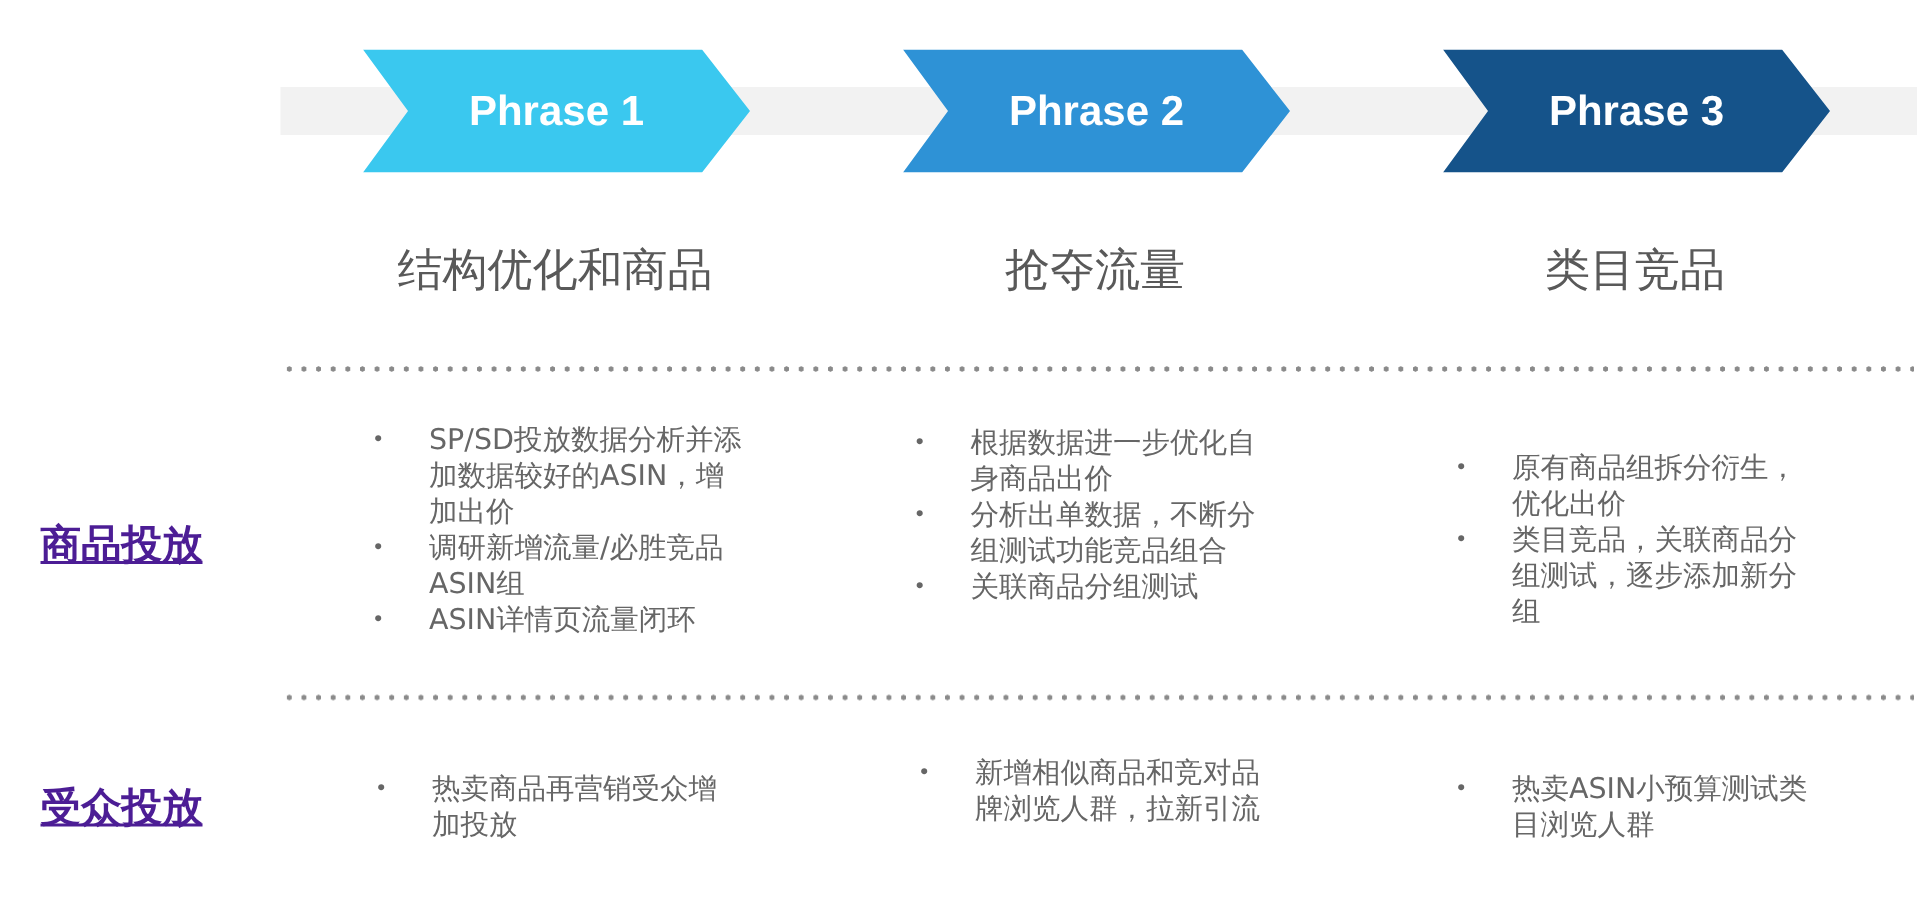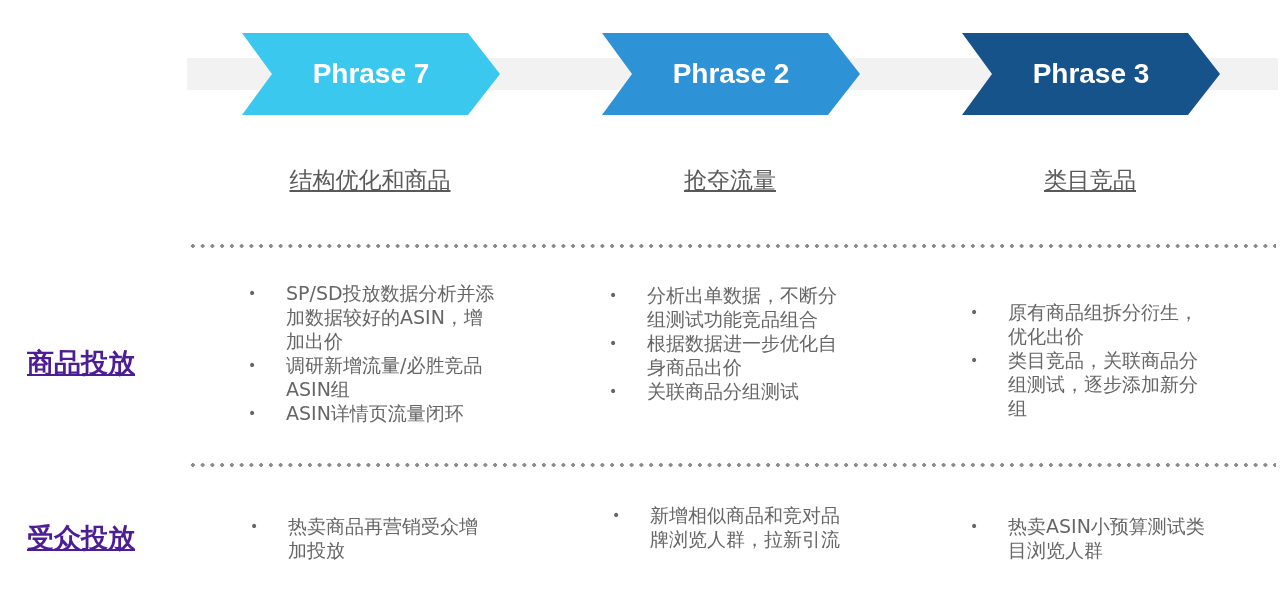--- a/index.html
+++ b/index.html
@@ -4,41 +4,41 @@
 <style>
   html, body { margin:0; padding:0; background:#ffffff; }
   body { width:1281px; height:613px; position:relative; overflow:hidden;
          font-family:"DejaVu Sans","Liberation Sans",sans-serif; color:#595959; }
   .track { position:absolute; left:187px; top:58px; width:1091px; height:32px; background:#f2f2f2; }
   .chevron { position:absolute; top:33px; height:82px; width:258px; }
   .chevron svg { position:absolute; left:0; top:0; }
   .chevron .label { position:absolute; left:0; top:0; width:258px; height:82px; line-height:82px;
        text-align:center; color:#ffffff; font-family:"Liberation Sans","DejaVu Sans",sans-serif;
        font-weight:bold; font-size:28px; }
-  .subtitle { position:absolute; top:165px; width:260px; text-align:center; font-size:23px;
-       line-height:31px; color:#595959;text-decoration:underline; }
+  .subtitle { position:absolute; top:165px; width:260px; text-align:center; font-size:30px;
+       line-height:31px; color:#595959; }
   .dots { position:absolute; left:188px; width:1088px; height:4px;
        background-image: radial-gradient(circle, #8a8a8a 1.6px, transparent 1.9px);
        background-size:9.75px 4px; background-repeat:repeat-x; }
   .rowlabel { position:absolute; left:27px; font-size:27px; font-weight:bold; color:#4c1d95;text-decoration:underline; }
   .cell { position:absolute; font-size:19px; line-height:24px; color:#666666; }
   .cell ul { list-style:none; margin:0; padding:0; }
   .cell li { position:relative; padding-left:38px; }
   .cell li::before { content:"•"; position:absolute; left:0; top:0; font-size:14px; color:#666; }
 </style>
 </head>
 <body>
 
 <div class="track"></div>
 
 <div class="chevron" style="left:242px">
   <svg width="258" height="82">
       <polygon points="0,0 226,0 258,41 226,82 0,82 30,41" fill="#3AC8EF"></polygon>
     </svg>
-  <div class="label">Phrase 7</div>
+  <div class="label">Phrase 1</div>
 </div>
 <div class="chevron" style="left:602px">
   <svg width="258" height="82">
       <polygon points="0,0 226,0 258,41 226,82 0,82 30,41" fill="#2E92D6"></polygon>
     </svg>
   <div class="label">Phrase 2</div>
 </div>
 <div class="chevron" style="left:962px">
   <svg width="258" height="82">
       <polygon points="0,0 226,0 258,41 226,82 0,82 30,41" fill="#15538A"></polygon>
@@ -64,22 +64,22 @@
 
 <div class="cell" style="left:248px;top:281px;width:250px">
   <ul>
     <li>SP/SD投放数据分析并添加数据较好的ASIN，增加出价</li>
     <li>调研新增流量/必胜竞品ASIN组</li>
     <li>ASIN详情页流量闭环</li>
   </ul>
 </div>
 <div class="cell" style="left:609px;top:283px;width:240px">
   <ul>
+    <li>根据数据进一步优化自身商品出价</li>
     <li>分析出单数据，不断分组测试功能竞品组合</li>
-    <li>根据数据进一步优化自身商品出价</li>
     <li>关联商品分组测试</li>
   </ul>
 </div>
 <div class="cell" style="left:970px;top:300px;width:235px">
   <ul>
     <li>原有商品组拆分衍生，优化出价</li>
     <li>类目竞品，关联商品分组测试，逐步添加新分组</li>
   </ul>
 </div>
 

